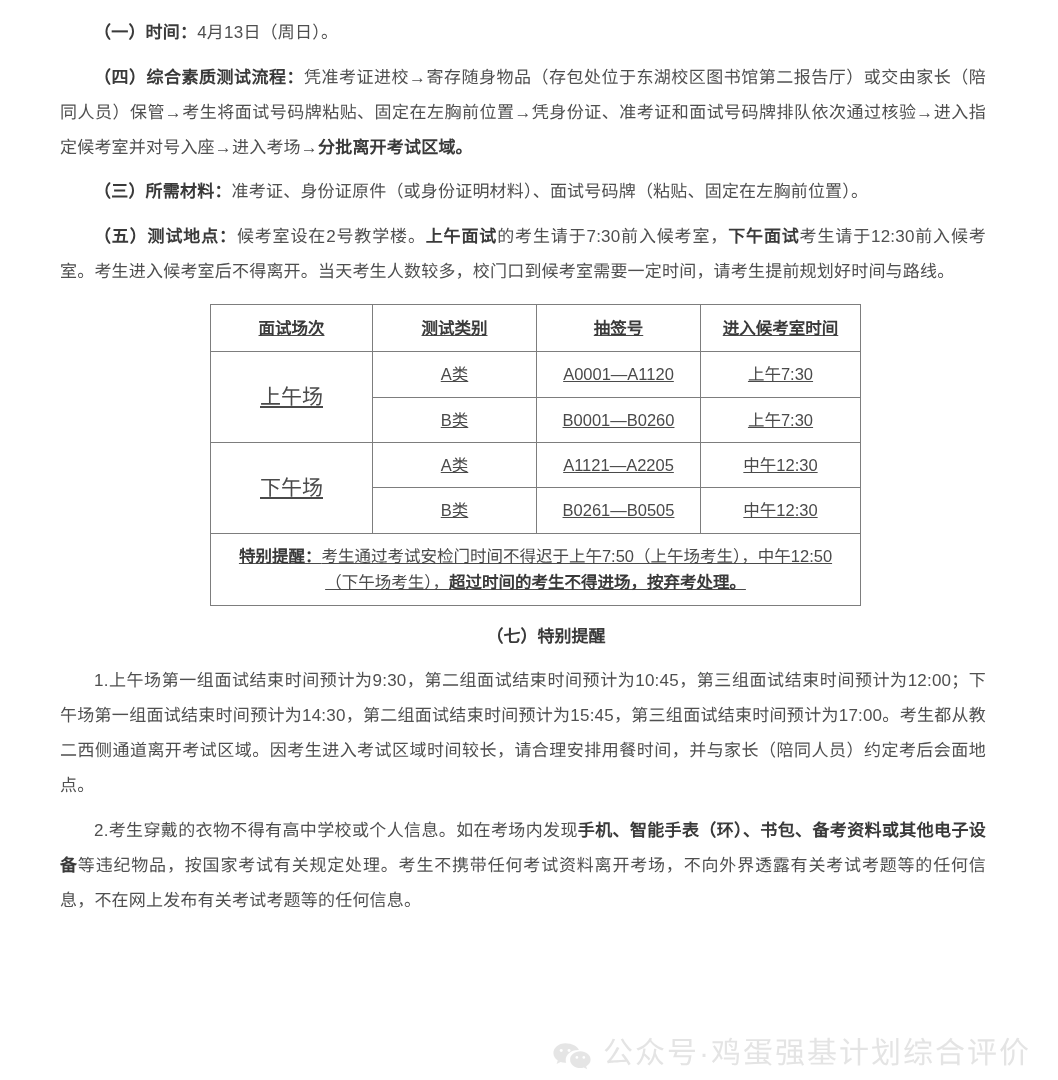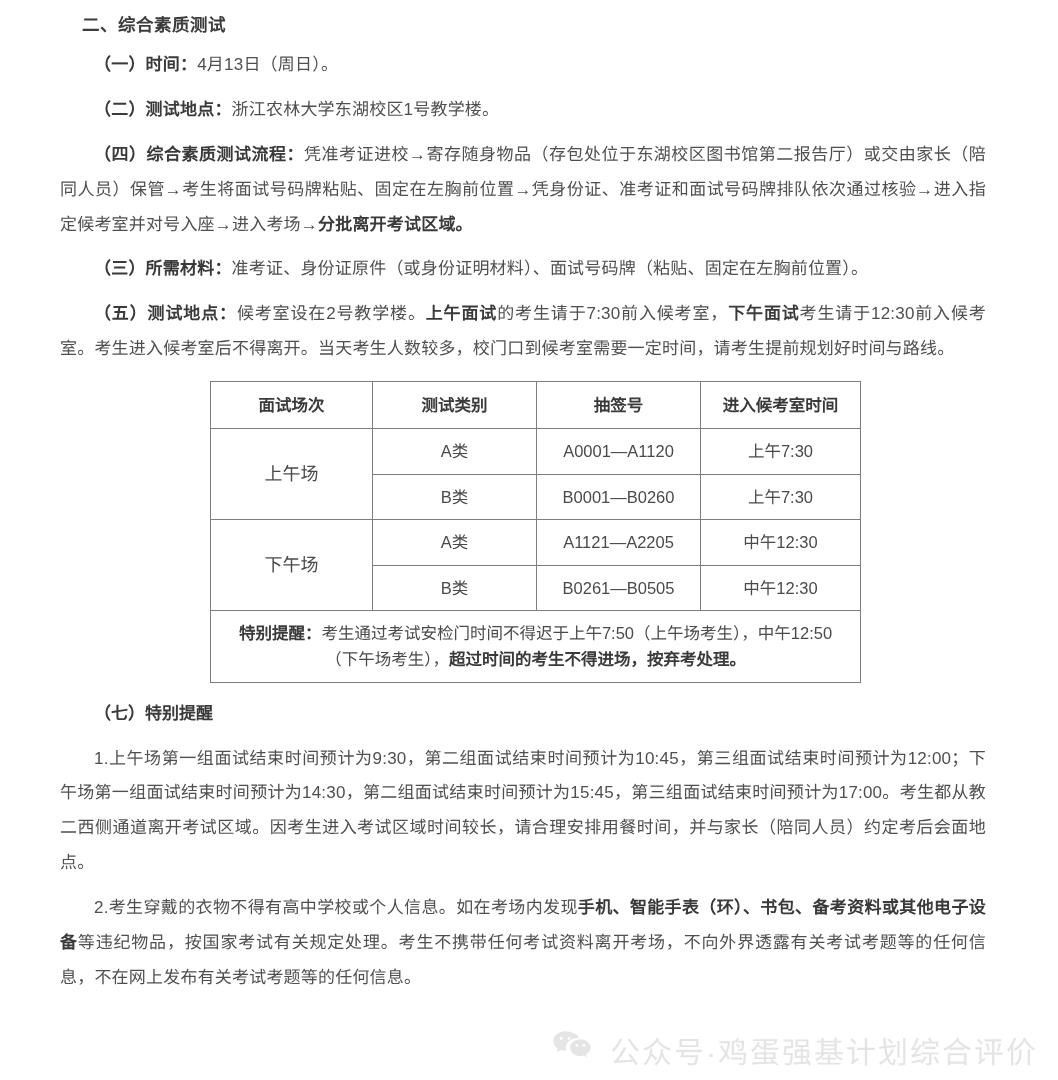--- a/index.html
+++ b/index.html
@@ -56,27 +56,29 @@
     color: #3a3a3a;
   }
 
   .sub-head {
     font-size: 17px;
     line-height: 2.05;
     margin: 14px 0 0 0;
     text-indent: 2em;
     font-weight: bold;
     color: #3a3a3a;
+    text-align: center;
   }
 
   
   .tbl-wrap {
     margin: 14px 0 0 0;
     display: flex;
     justify-content: flex-start;
+    text-decoration: underline;
   }
   table.sched {
     border-collapse: collapse;
     margin-left: 150px;
     width: 650px;
     table-layout: fixed;
     background: #fff;
   }
   table.sched td, table.sched th {
     border: 1px solid #7d7d7d;
@@ -87,21 +89,21 @@
     font-weight: normal;
     line-height: 1.6;
   }
   table.sched th {
     font-weight: bold;
     color: #3a3a3a;
     font-size: 16.5px;
     padding: 10px 4px;
   }
   table.sched td.session {
-    font-size: 18px;
+    font-size: 21px;
     margin-left: 46px;
   }
   .c1 { width: 162px; }
   .c2 { width: 164px; }
   .c3 { width: 164px; }
   .c4 { width: 160px; }
 
   td.notice {
     text-align: left;
     padding: 10px 14px 12px 14px;
@@ -109,22 +111,22 @@
     font-size: 16.5px;
   }
   td.notice .lbl { font-weight: bold; }
 
   
   .watermark {
     position: absolute;
     left: 552px;
     top: 1028px;
     display: flex;
-    align-items: flex-start;
-    gap: 18px;
+    align-items: flex-end;
+    gap: 11px;
     opacity: .38;
     pointer-events: none;
     user-select: none;
   }
   .wm-icon {
     width: 40px;
     height: 32px;
     position: relative;
     flex: none;
   }
@@ -134,29 +136,25 @@
     letter-spacing: 2px;
     font-family: "Liberation Sans", "DejaVu Sans", sans-serif;
     white-space: nowrap;
   }
 </style>
 </head>
 <body>
 
 <div class="page">
 
-  <h2 class="h-section">二、综合素质测试</h2>
 
   <p class="para indent">
     <span class="lbl">（一）</span><span class="lbl">时间：</span><span>4月13日（周日）。</span>
   </p>
 
-  <p class="para indent">
-    <span class="lbl">（二）</span><span class="lbl">测试地点：</span><span>浙江农林大学东湖校区1号教学楼。</span>
-  </p>
 
   <p class="para indent">
     <span class="lbl">（四）</span><span class="lbl">综合素质测试流程：</span><span>凭准考证进校→寄存随身物品（存包处位于东湖校区图书馆第二报告厅）或交由家长（陪同人员）保管→考生将面试号码牌粘贴、固定在左胸前位置→凭身份证、准考证和面试号码牌排队依次通过核验→进入指定候考室并对号入座→进入考场→</span><span class="em">分批离开考试区域。</span>
   </p>
 
   <p class="para indent">
     <span class="lbl">（三）</span><span class="lbl">所需材料：</span><span>准考证、身份证原件（或身份证明材料）、面试号码牌（粘贴、固定在左胸前位置）。</span>
   </p>
 
   <p class="para indent">

